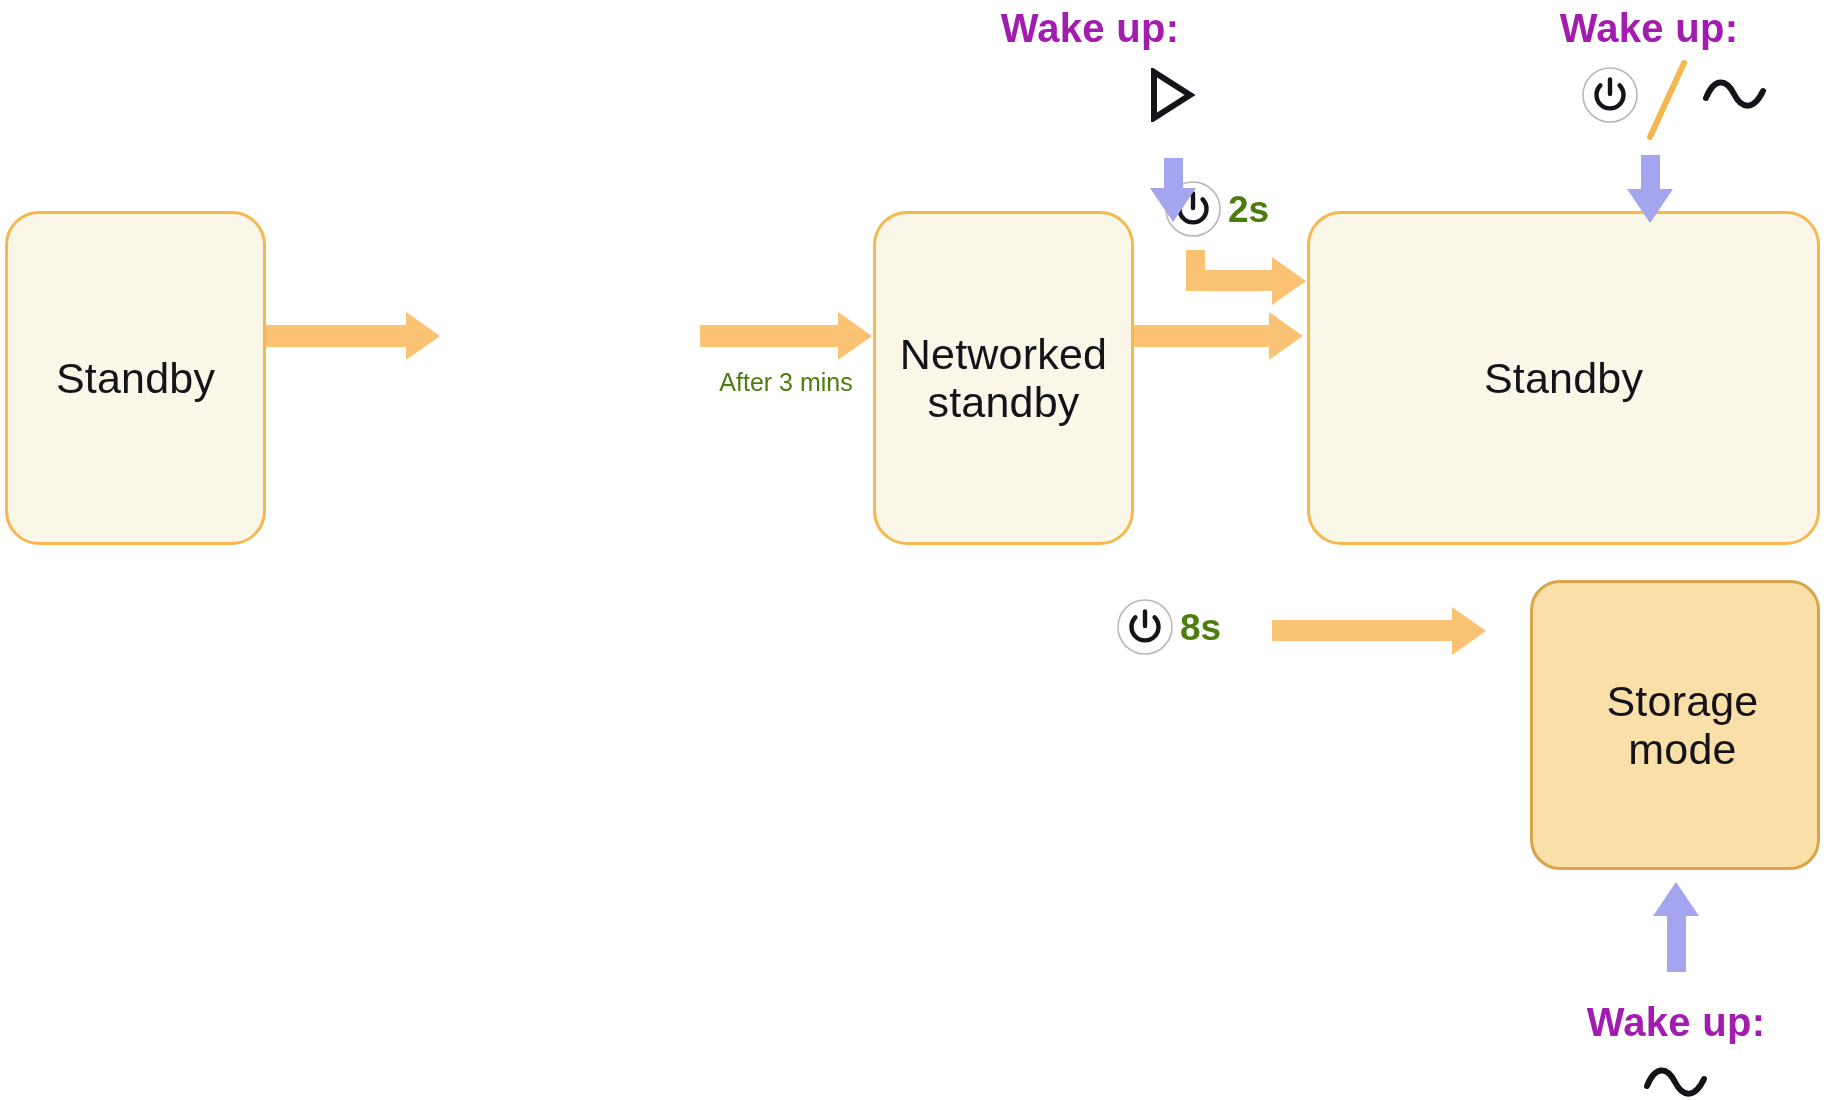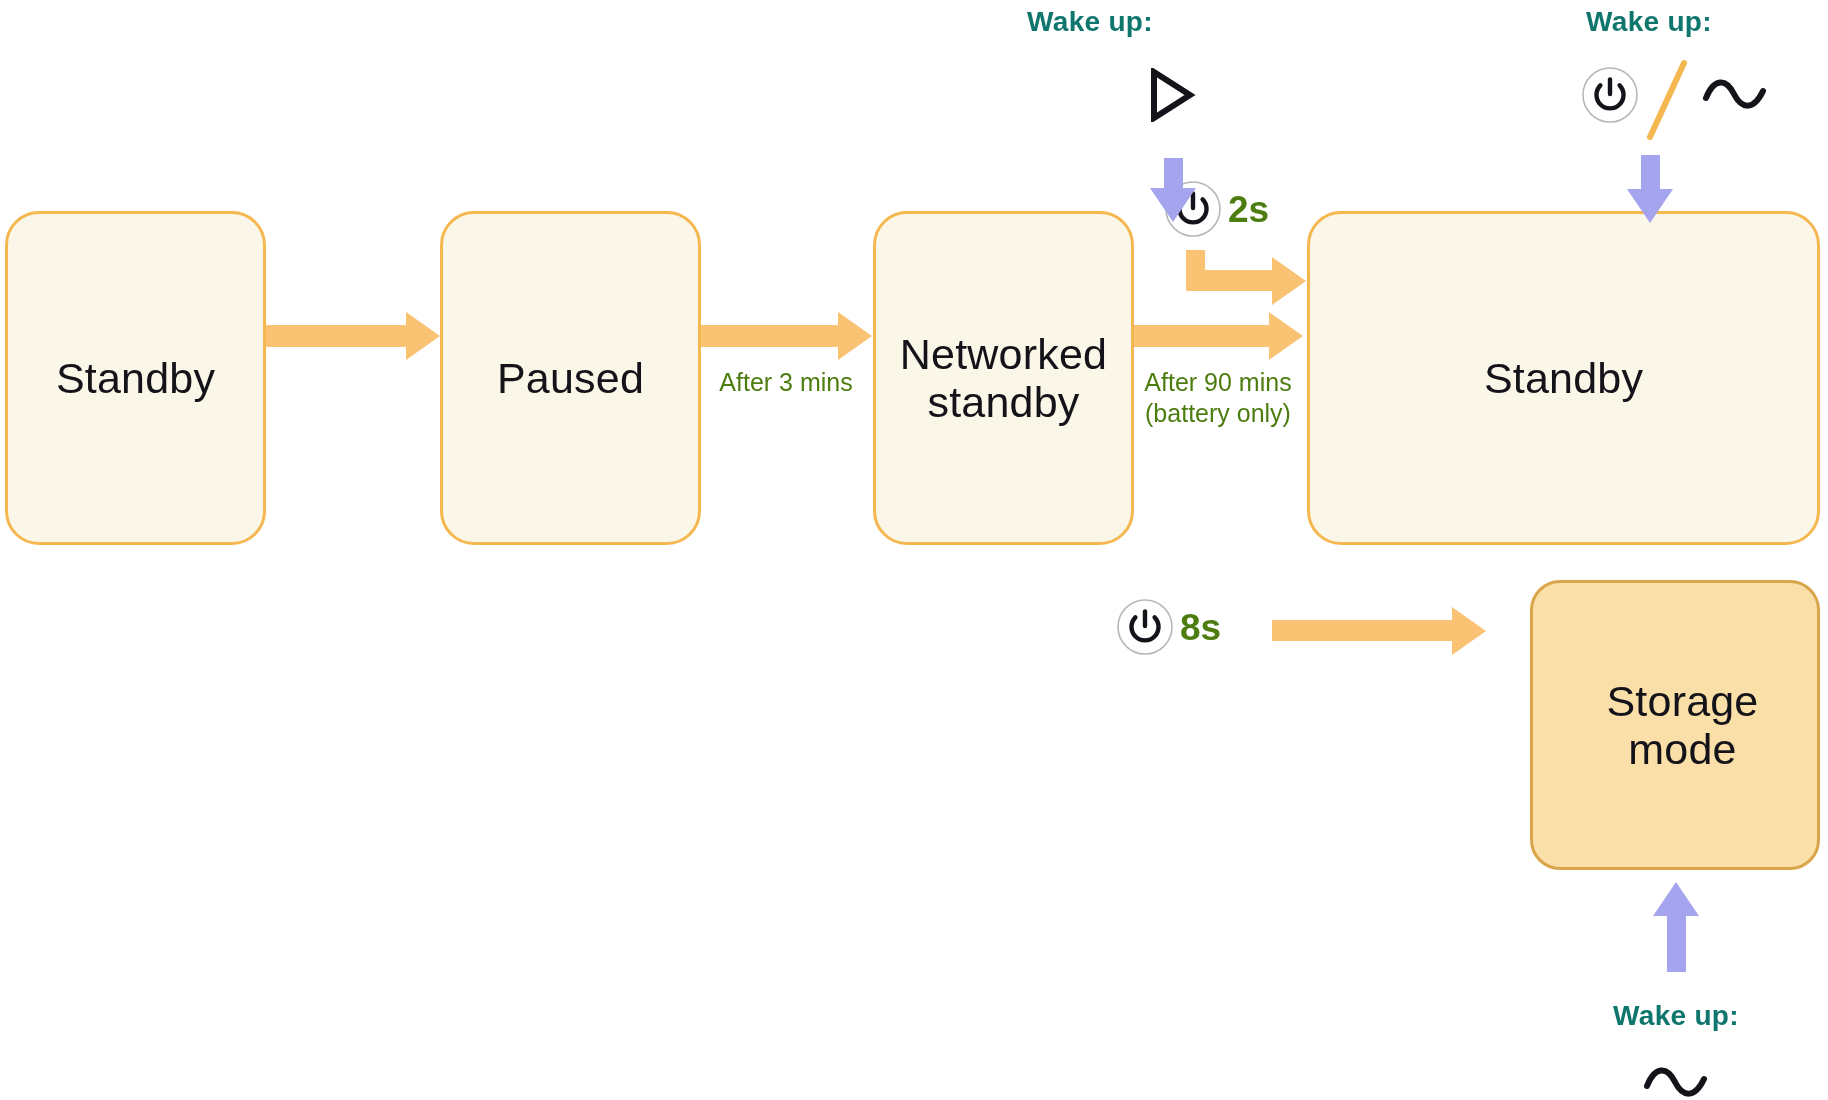--- a/index.html
+++ b/index.html
@@ -88,23 +88,23 @@
   .edge-note {
     position: absolute;
     font-size: 25px;
     color: #4d7c0f;
     line-height: 1.22;
     white-space: pre-line;
     text-align: center;
   }
   .wake-title {
     position: absolute;
-    font-size: 28px;
+    font-size: 40px;
     font-weight: 700;
-    color: #0f766e;
+    color: #a21caf;
     letter-spacing: 0.3px;
     white-space: nowrap;
   }
   .hold-label {
     position: absolute;
     font-size: 37px;
     font-weight: 700;
     color: #4d7c0f;
     white-space: nowrap;
   }
@@ -134,37 +134,32 @@
 
   <div class="edge-line" style="left:266px; top:325px; width:142px; height:22px;"></div>
   <div class="edge-head right" style="left:406px; top:312px;"></div>
 
   <div class="edge-line" style="left:700px; top:325px; width:140px; height:22px;"></div>
   <div class="edge-head right" style="left:838px; top:312px;"></div>
   <div class="edge-note" style="left:700px; top:367px; width:172px;">After 3 mins</div>
 
   <div class="edge-line" style="left:1131px; top:325px; width:140px; height:22px;"></div>
   <div class="edge-head right" style="left:1269px; top:312px;"></div>
-  <div class="edge-note" style="left:1128px; top:367px; width:180px;">After 90 mins
-(battery only)</div>
 
   <div class="edge-line" style="left:1186px; top:250px; width:19px; height:40px;"></div>
   <div class="edge-line" style="left:1186px; top:270px; width:92px; height:21px;"></div>
   <div class="edge-head right" style="left:1272px; top:257px;"></div>
 
   <div class="edge-line" style="left:1272px; top:620px; width:182px; height:21px;"></div>
   <div class="edge-head right" style="left:1452px; top:607px;"></div>
 
   <div class="state-box" style="left:5px; top:211px; width:261px; height:334px;">
     <span class="state-label">Standby</span>
   </div>
 
-  <div class="state-box" style="left:440px; top:211px; width:261px; height:334px;">
-    <span class="state-label">Paused</span>
-  </div>
 
   <div class="state-box" style="left:873px; top:211px; width:261px; height:334px;">
     <span class="state-label">Networked
 standby</span>
   </div>
 
   <div class="state-box" style="left:1307px; top:211px; width:513px; height:334px;">
     <span class="state-label">Standby</span>
   </div>
 

